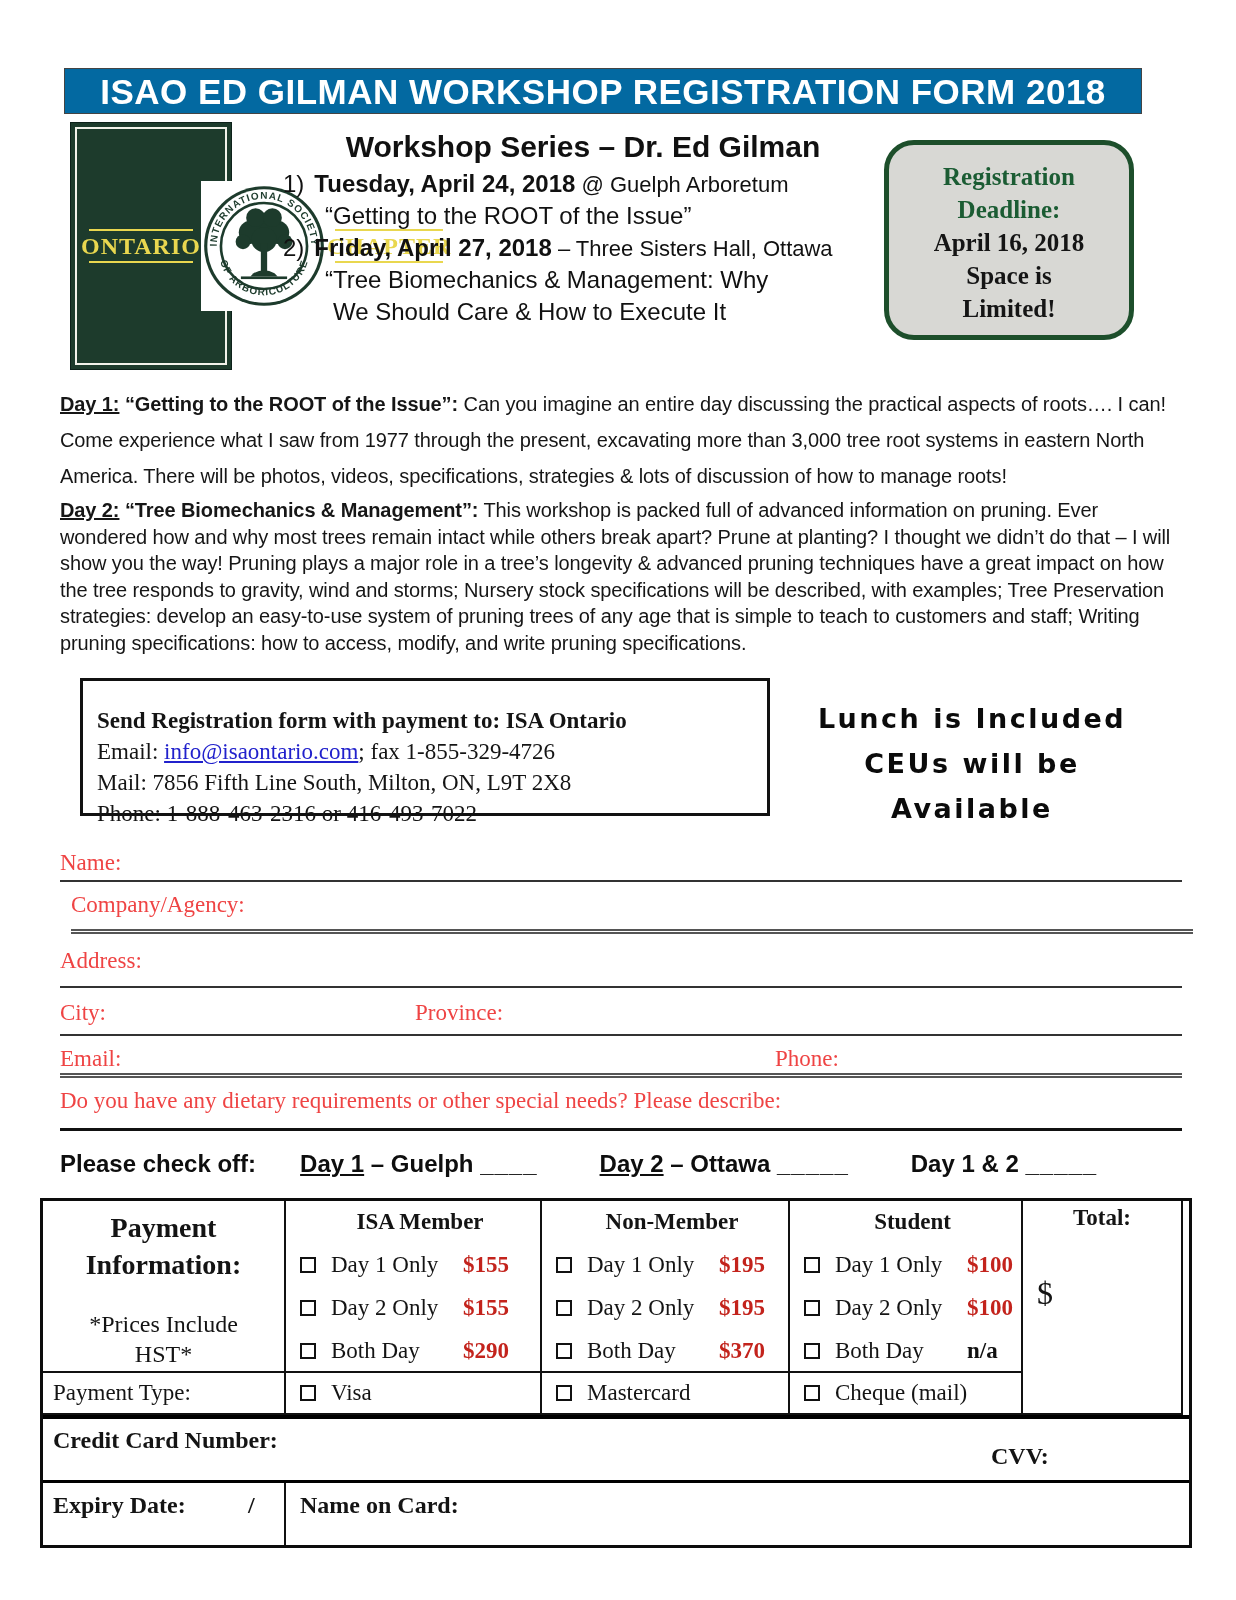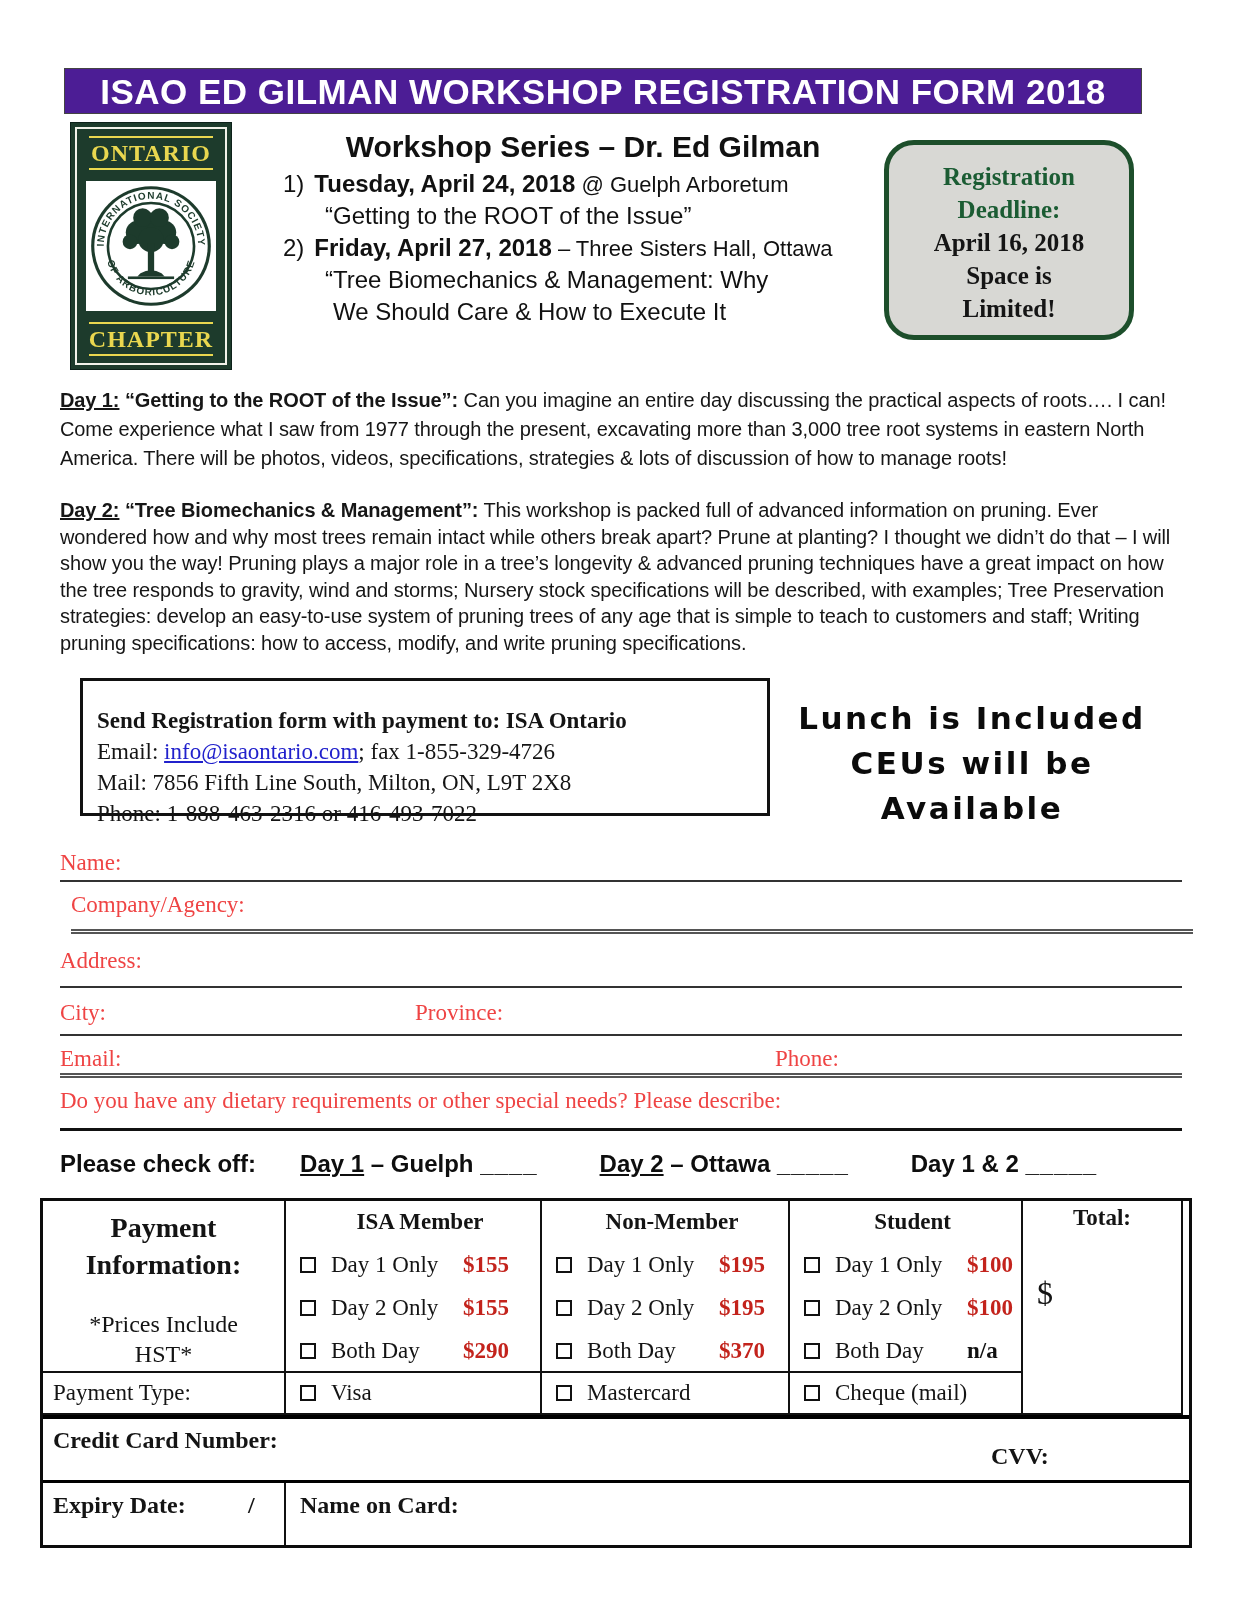--- a/index.html
+++ b/index.html
@@ -11,28 +11,28 @@
     --logo-yellow:#e9d74f;
   }
   *{box-sizing:border-box;}
   html,body{margin:0;padding:0;}
   body{width:1236px;height:1600px;background:#fff;font-family:"Liberation Serif",serif;color:#141414;}
   .page{position:relative;width:1236px;height:1600px;background:#fff;overflow:hidden;}
   .b{font-weight:bold;}
   .u{text-decoration:underline;}
 
   
-  .banner{position:absolute;left:64px;top:68px;width:1078px;height:46px;background:#4c1d95;
+  .banner{position:absolute;left:64px;top:68px;width:1078px;height:46px;background:#0369a1;
           color:#fff;font-family:"Liberation Sans",sans-serif;font-weight:bold;font-size:35px;
           text-align:center;line-height:46px;letter-spacing:0.5px;border:1px solid #444;}
 
   
   .logo{position:absolute;left:70px;top:122px;width:162px;height:248px;background:var(--logo-green);
         border:1px solid #0d211a;padding:4px;}
-  .logo-inner{border:2px solid #f2f2ea;width:100%;height:100%;display:flex;flex-direction:column;
+  .logo-inner{border:2px solid #f2f2ea;width:100%;height:100%;display:flex;flex-direction:row;
         align-items:center;justify-content:space-between;padding:5px 4px;}
   .logo-word-block{width:100%;}
   .logo-rule{height:2px;background:var(--logo-yellow);margin:2px 8px;}
   .logo-word{color:var(--logo-yellow);font-family:"Liberation Serif",serif;font-weight:bold;
         font-size:24px;text-align:center;letter-spacing:1px;line-height:26px;}
   .logo-emblem{width:130px;height:130px;background:#fff;display:flex;align-items:center;justify-content:center;}
 
   
   .workshop{position:absolute;left:283px;top:130px;width:600px;font-family:"Liberation Sans",sans-serif;color:#111;}
   .ws-title{margin:0 0 6px 0;font-size:30px;font-weight:bold;text-align:center;}
@@ -45,33 +45,33 @@
 
   
   .deadline{position:absolute;left:884px;top:140px;width:250px;height:200px;background:#d8d8d4;
         border:5px solid var(--accent-green);border-radius:30px;text-align:center;
         font-weight:bold;font-size:25px;line-height:33px;padding-top:15px;}
   .dl-green{color:var(--deadline-green);}
   .dl-black{color:#151515;}
 
   
   .day-para{position:absolute;margin:0;font-family:"Liberation Sans",sans-serif;font-size:20px;
-        line-height:29px;color:#161616;letter-spacing:-0.1px;}
+        line-height:36px;color:#161616;letter-spacing:-0.1px;}
   .day1{left:60px;top:386px;width:1124px;}
   .day2{left:60px;top:497px;width:1128px;line-height:26.5px;}
 
   
   .contact-box{position:absolute;left:80px;top:678px;width:690px;height:138px;border:3px solid #111;
         padding:24px 14px;font-size:23px;line-height:31px;}
   .cb-heading{font-size:23px;}
   .link{color:var(--link-blue);text-decoration:underline;cursor:pointer;}
 
   
   .lunch{position:absolute;left:792px;top:696px;width:360px;text-align:center;
-        font-family:"DejaVu Sans",sans-serif;font-weight:800;font-size:31px;letter-spacing:2.5px;
+        font-family:"DejaVu Sans",sans-serif;font-weight:800;font-size:27px;letter-spacing:2.5px;
         line-height:45px;color:#0b0b0b;}
 
   
   .frow{position:absolute;left:60px;width:1122px;display:flex;align-items:flex-start;font-size:23px;}
   .flabel{white-space:nowrap;color:#ef4444;}
   .fill{flex:1 1 auto;}
   .seg{display:flex;}
   .r-name{top:850px;height:32px;border-bottom:2px solid #333;}
   .r-company{top:892px;height:42px;border-bottom:5px double #555;margin-left:11px;}
   .r-address{top:948px;height:40px;border-bottom:2px solid #333;}

